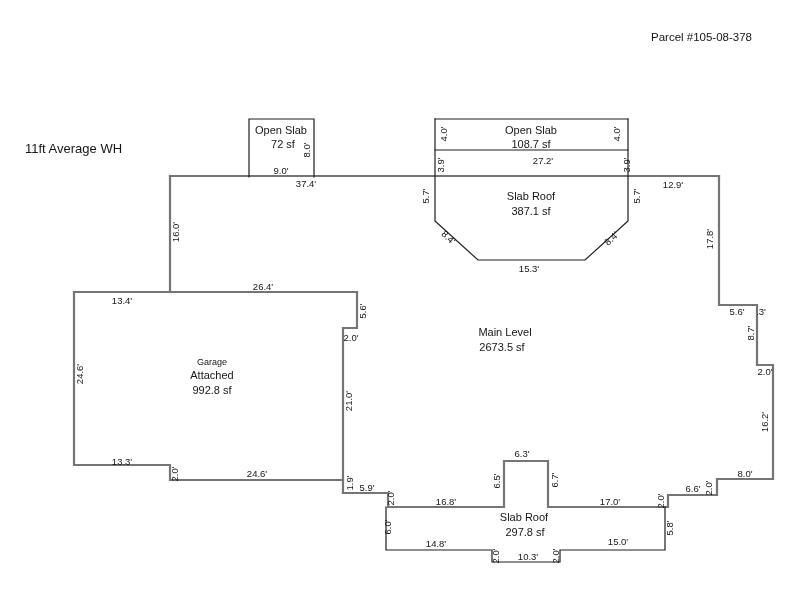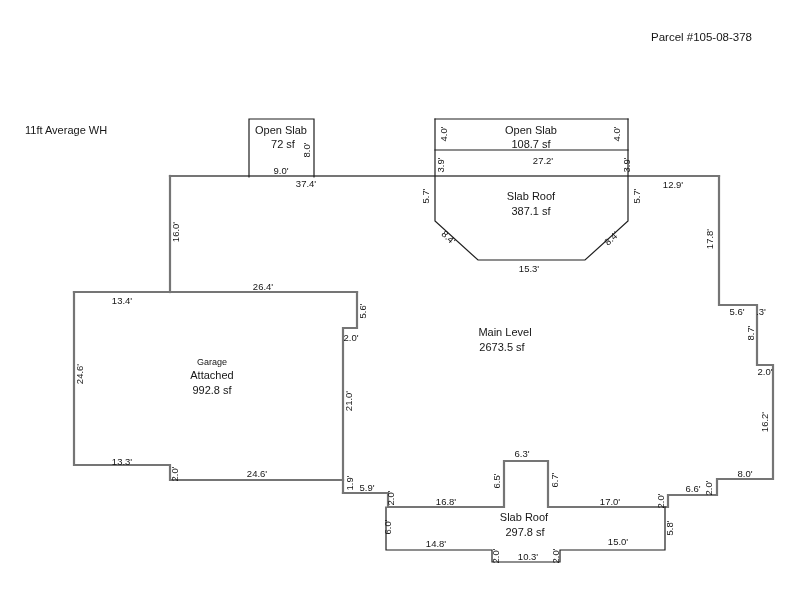--- a/index.html
+++ b/index.html
@@ -16,23 +16,23 @@
     position:relative;
     overflow:hidden;
   }
   .title-block{
     position:absolute;top:30px;left:0;width:740px;
     text-align:right;
     color:var(--text-color);
     font-size:11.5px;line-height:14px;margin-left:12px;
   }
   .wh-note{
-    position:absolute;top:124px;left:25px;
+    position:absolute;top:141px;left:25px;
     color:var(--text-color);
-    font-size:11px;
+    font-size:13px;
   }
   svg.plan{position:absolute;top:0;left:0;}
   .wall{fill:none;stroke:var(--wall-color);stroke-width:2.2;stroke-linecap:square;}
   .attachment-line{fill:none;stroke:var(--line-color);stroke-width:1.2;stroke-linecap:square;}
   text.lbl{fill:var(--text-color);}
 </style>
 </head>
 <body>
 
 <div class="title-block">

